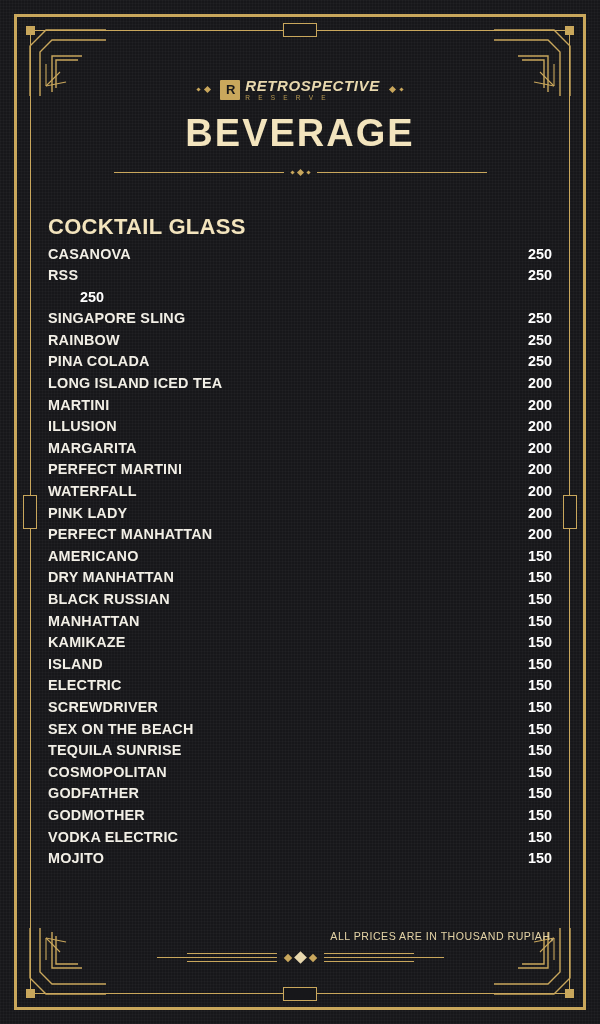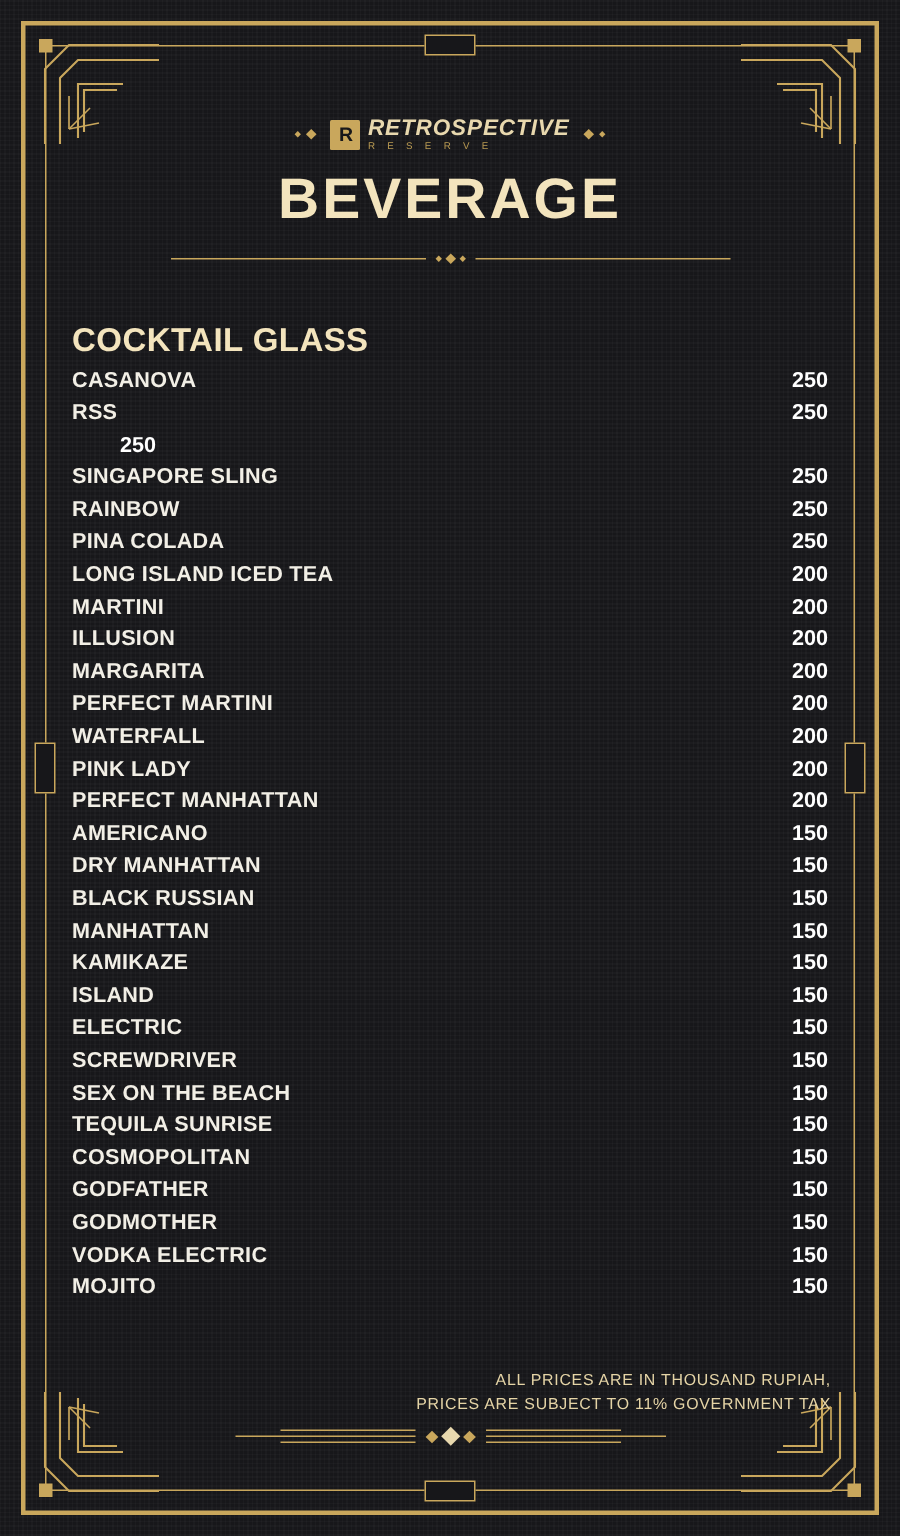--- a/index.html
+++ b/index.html
@@ -436,21 +436,20 @@
           <span class="item-price">150</span>
         </div>
         <div class="item">
           <span class="item-name">MOJITO</span>
           <span class="item-price">150</span>
         </div>
       </div>
 
     <div class="footnote">
       <div>ALL PRICES ARE IN THOUSAND RUPIAH,</div>
-      <div>PRICES ARE SUBJECT TO 11% GOVERNMENT TAX</div>
     </div>
   </div>
 
   <div class="bottom-orn">
     <div class="orn-lines">
       <span style="width:90px"></span>
       <span style="width:120px"></span>
       <span style="width:90px"></span>
     </div>
     <div class="orn-diamonds">

